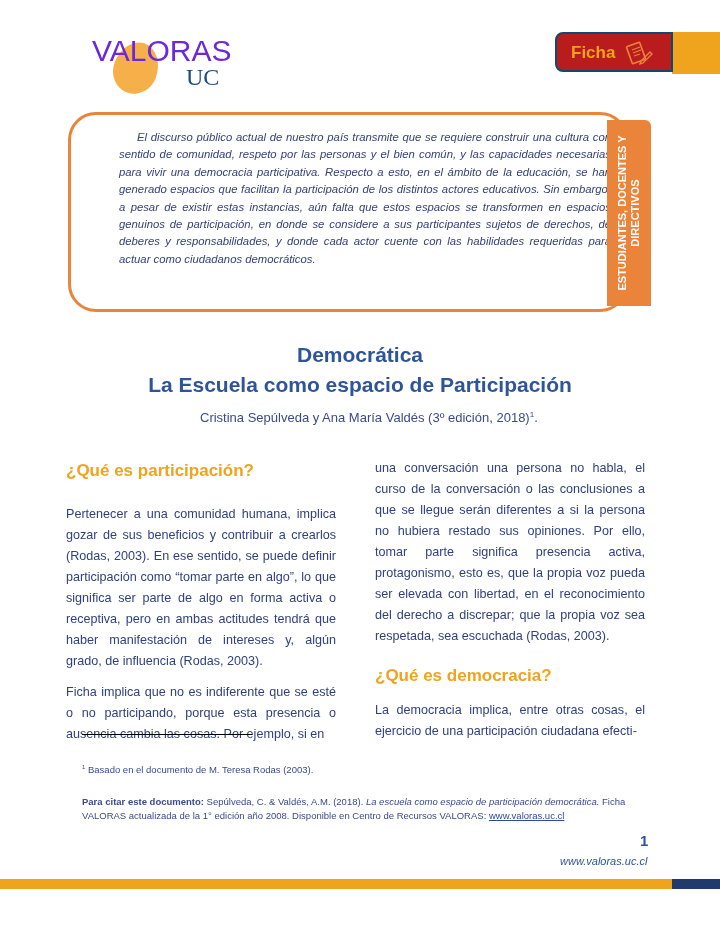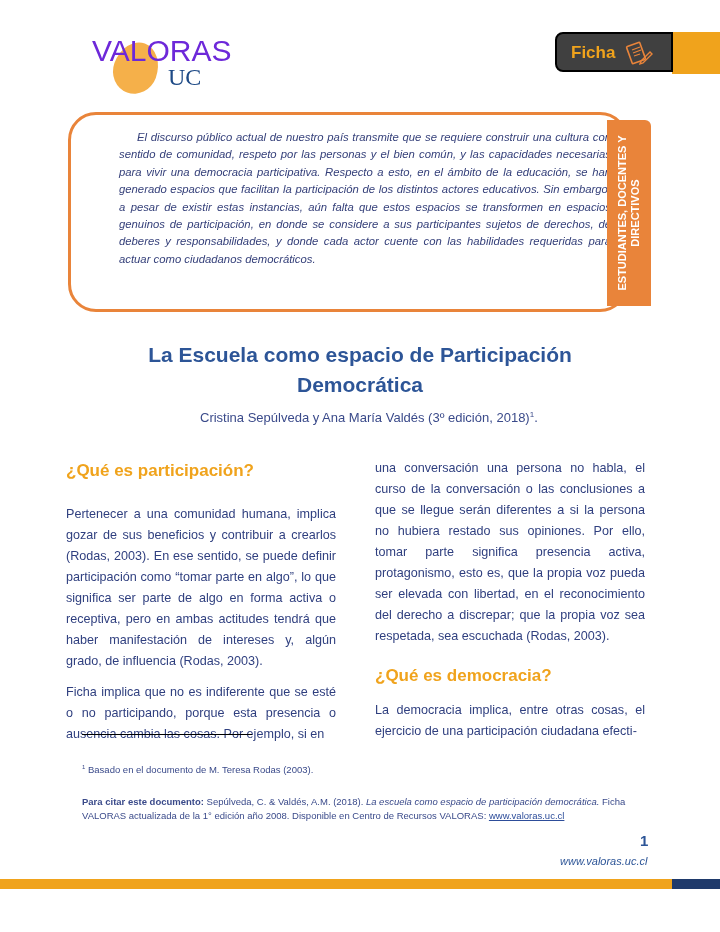--- a/index.html
+++ b/index.html
@@ -7,27 +7,27 @@
          font-family: "Liberation Sans", sans-serif; color: #2f3f7f; }
   .abs { position: absolute; }
 
   
   .logo { left: 90px; top: 28px; width: 140px; height: 70px; }
   .logo .sun { position: absolute; left: 24px; top: 14px; width: 44px; height: 52px;
                background: #f5b04a; border-radius: 50% 50% 50% 50% / 55% 55% 45% 45%;
                transform: rotate(20deg); }
   .logo .word { position: absolute; left: 2px; top: 6px; font-family: Liberation Sans, sans-serif;
                 font-size: 30px; color: #6d28d9; letter-spacing: 0px; }
-  .logo .uc { position: absolute; left: 78px; top: 36px; font-family: "Liberation Serif", serif;
+  .logo .uc { position: absolute; left: 96px; top: 36px; font-family: "Liberation Serif", serif;
               font-size: 24px; color: #1e4a86; }
 
   
   .ficha-bar { left: 672px; top: 32px; width: 48px; height: 42px; background: #f0a31c; }
-  .ficha { left: 555px; top: 32px; width: 118px; height: 40px; border: 2px solid #000000;
-           border-radius: 8px 0 0 8px; background: #404040; box-sizing: border-box; padding-left: 39px; }
+  .ficha { left: 555px; top: 32px; width: 118px; height: 40px; border: 2px solid #0c4a6e;
+           border-radius: 8px 0 0 8px; background: #b91c1c; box-sizing: border-box; padding-left: 39px; }
   .ficha span { position: absolute; left: 14px; top: 9px; font-size: 17px; font-weight: bold; color: #f0a31c; }
   .ficha svg { position: absolute; left: 68px; top: 5px; }
 
   
   .intro { left: 68px; top: 112px; width: 560px; height: 200px; border: 3px solid #e9843a;
            border-radius: 28px; box-sizing: border-box; }
   .intro p { position: absolute; left: 48px; top: 14px; width: 492px; margin: 0;
              font-style: italic; font-size: 11.3px; line-height: 17.4px; text-align: justify;
              color: #35407a; text-indent: 18px; }
   .side-tab { left: 607px; top: 120px; width: 44px; height: 186px; background: #e9843a;
@@ -82,22 +82,22 @@
 </div>
 
 <div class="abs intro">
   <p>El discurso público actual de nuestro país transmite que se requiere construir una cultura con sentido de comunidad, respeto por las personas y el bien común, y las capacidades necesarias para vivir una democracia participativa. Respecto a esto, en el ámbito de la educación, se han generado espacios que facilitan la participación de los distintos actores educativos. Sin embargo, a pesar de existir estas instancias, aún falta que estos espacios se transformen en espacios genuinos de participación, en donde se considere a sus participantes sujetos de derechos, de deberes y responsabilidades, y donde cada actor cuente con las habilidades requeridas para actuar como ciudadanos democráticos.</p>
 </div>
 <div class="abs side-tab">
   <div class="txt">ESTUDIANTES, DOCENTES Y DIRECTIVOS</div>
 </div>
 
 <div class="abs title">
+  <div>Democrática</div>
   <div>La Escuela como espacio de Participación</div>
-  <div>Democrática</div>
 </div>
 <div class="abs authors">
   <span>Cristina Sepúlveda y Ana María Valdés (3º edición, 2018)</span><sup>1</sup><span>.</span>
 </div>
 
 <div class="abs col left-col">
   <h2 class="h2" style="margin-bottom:23px">¿Qué es participación?</h2>
   <p>Pertenecer a una comunidad humana, implica gozar de sus beneficios y contribuir a crearlos (Rodas, 2003). En ese sentido, se puede definir participación como “tomar parte en algo”, lo que significa ser parte de algo en forma activa o receptiva, pero en ambas actitudes tendrá que haber manifestación de intereses y, algún grado, de influencia (Rodas, 2003).</p>
   <p>Ficha implica que no es indiferente que se esté o no participando, porque esta presencia o ausencia cambia las cosas. Por ejemplo, si en</p>
 </div>

